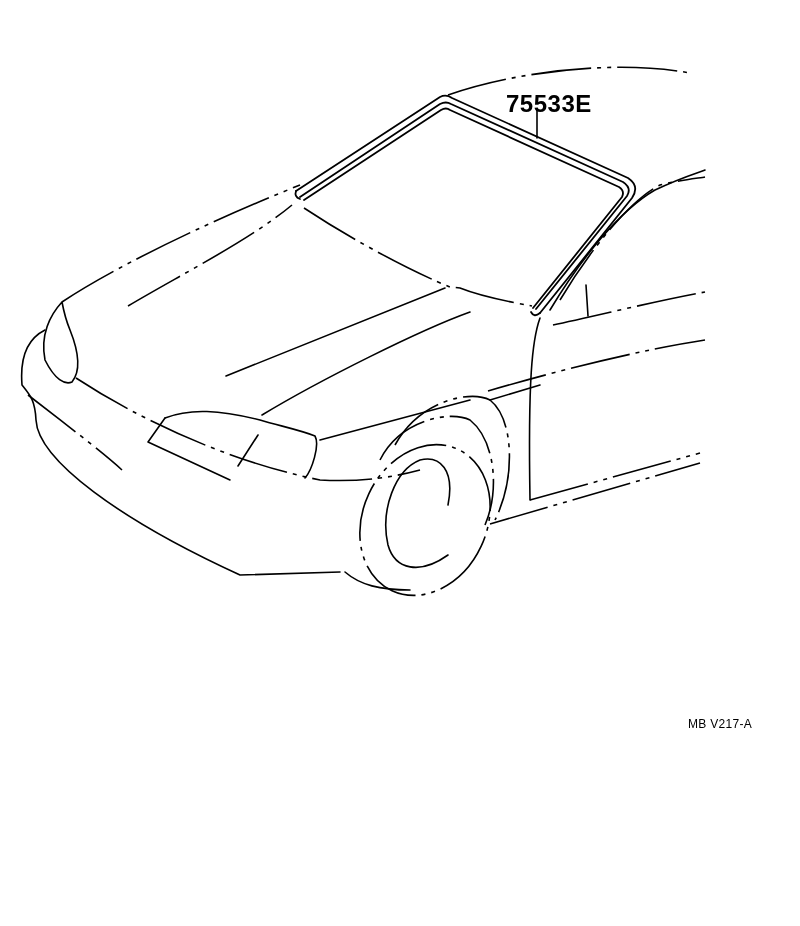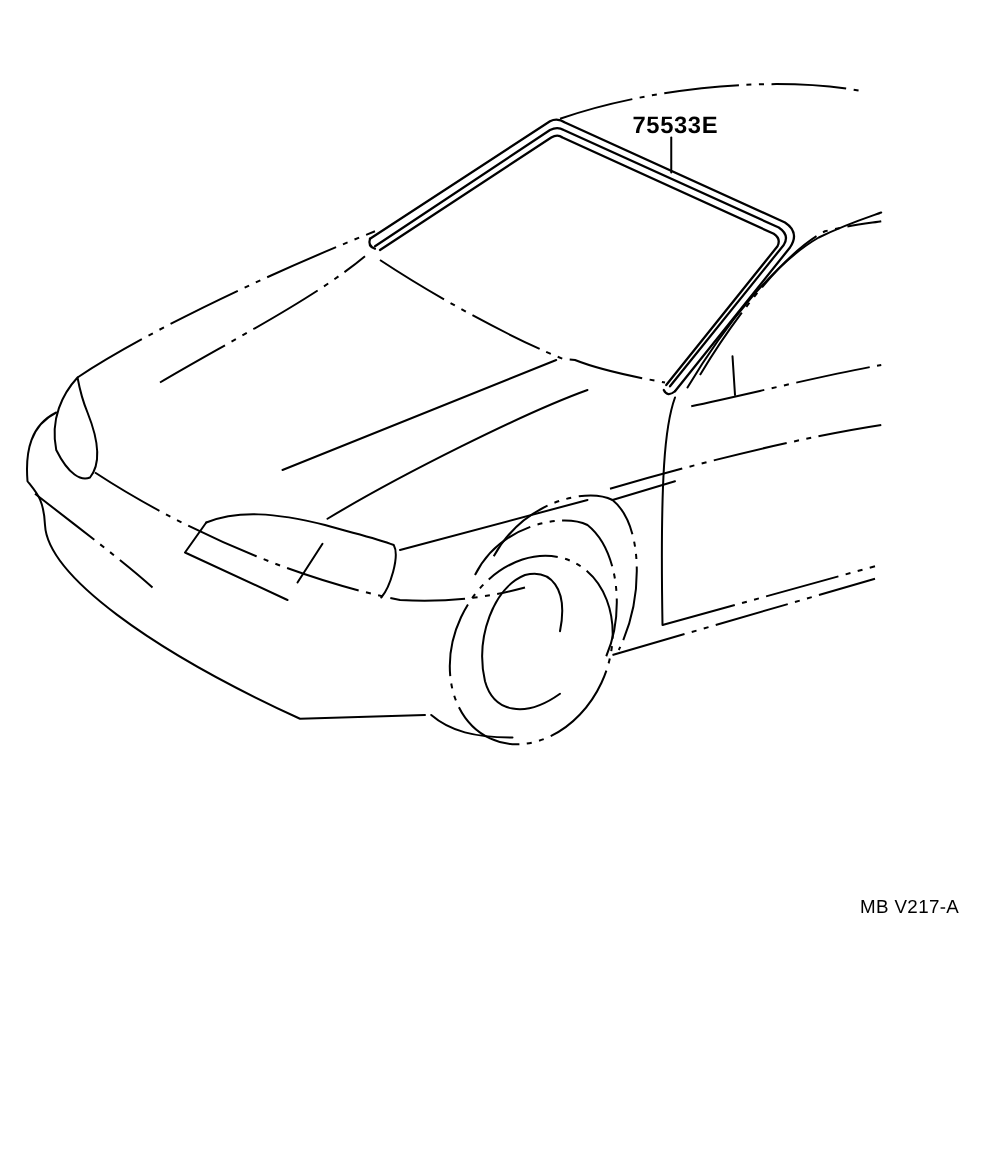--- a/index.html
+++ b/index.html
@@ -2,22 +2,22 @@
 <html><head>
 <meta charset="utf-8">
 <style>
   html, body { margin: 0; padding: 0; background: #ffffff; }
   .canvas { position: relative; width: 800px; height: 926px; background: #ffffff; overflow: hidden; }
   svg.drawing { position: absolute; left: 0; top: 0; width: 800px; height: 926px; }
   .ln { fill: none; stroke: #000; stroke-width: 1.6; stroke-linecap: round; stroke-linejoin: round; }
   .dd { fill: none; stroke: #000; stroke-width: 1.6; stroke-dasharray: 60 6 4 6 4 6; stroke-linecap: butt; }
   .seal { fill: none; stroke: #000; stroke-width: 1.8; stroke-linejoin: round; stroke-linecap: round; }
   .label { position: absolute; font-family: "Liberation Sans", sans-serif; color: #000; font-weight: bold; white-space: nowrap; }
-  .part-label { left: 506px; top: 90px; font-size: 19px; letter-spacing: 0.5px; }
-  .code-label { left: 688px; top: 717px; font-size: 15px; font-weight: normal; letter-spacing: 0.3px; }
+  .part-label { left: 506px; top: 90px; font-size: 24px; letter-spacing: 0.5px; }
+  .code-label { left: 688px; top: 717px; font-size: 12px; font-weight: normal; letter-spacing: 0.3px; }
 </style>
 </head>
 <body>
 
 <div class="canvas">
 
   <svg class="drawing" viewBox="0 0 800 926">
 
     <path class="dd" d="M448,95 C520,70 620,60 690,73"></path>
 

